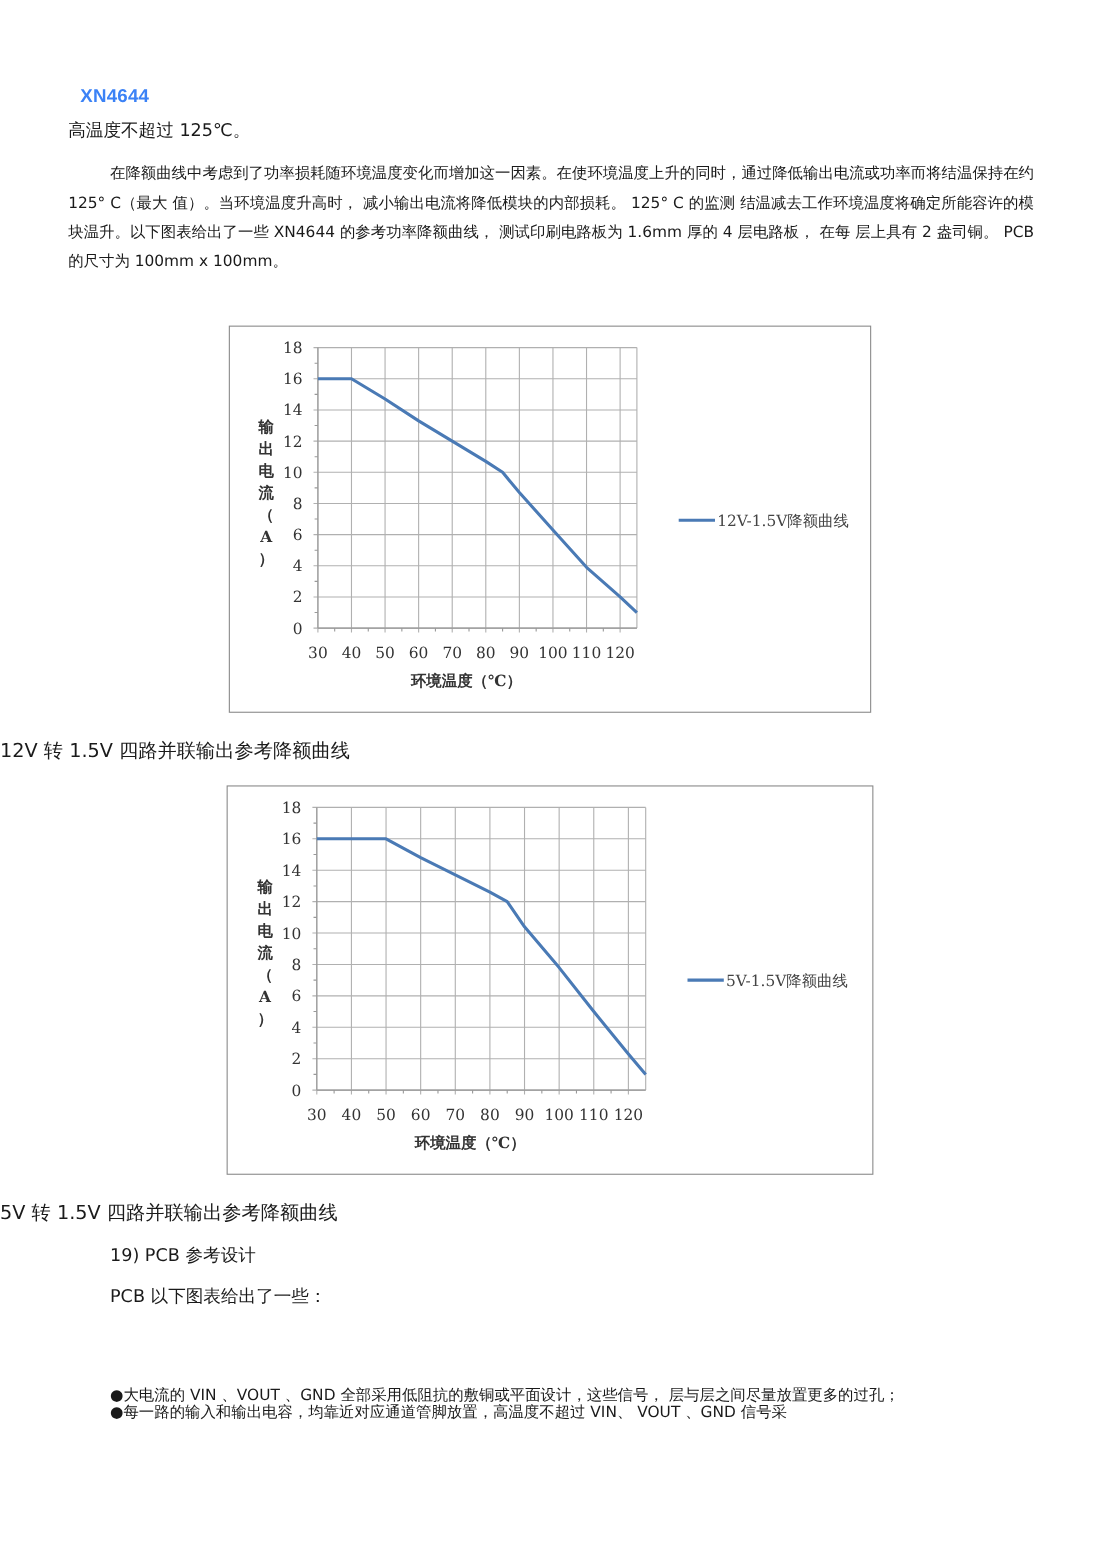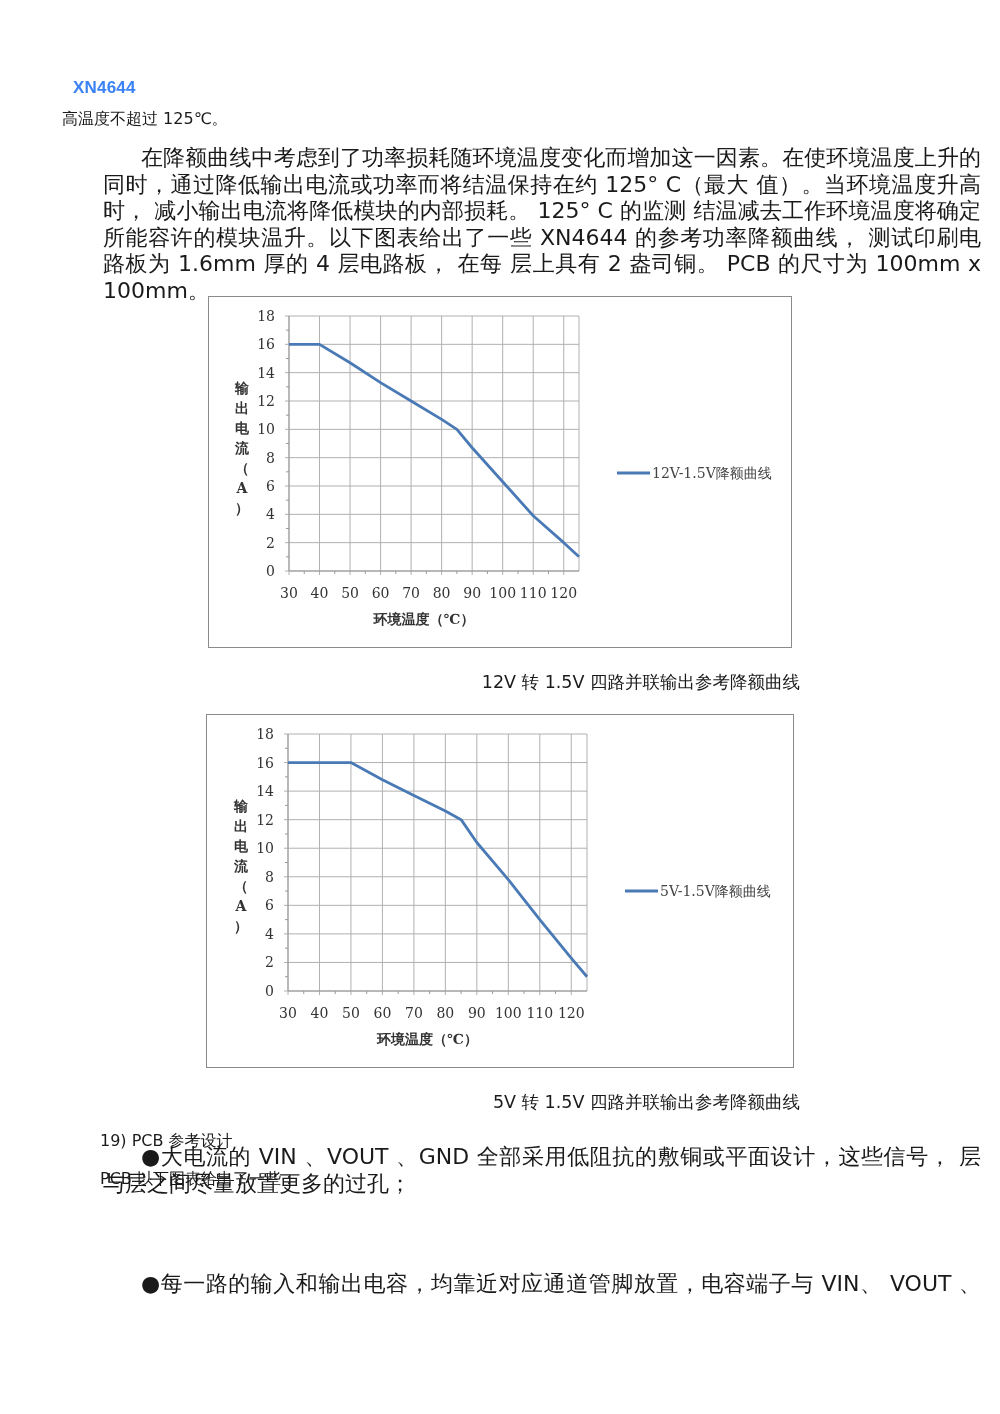--- a/index.html
+++ b/index.html
@@ -1,21 +1,21 @@
 <!DOCTYPE html>
 <html><head>
 <meta charset="utf-8">
 <style>
   html,body{margin:0;padding:0;background:#fff;}
   body{width:1000px;height:1414px;position:relative;overflow:hidden;font-family:"DejaVu Sans",sans-serif;color:#1a1a1a;}
   .brand{position:absolute;left:62px;top:78px;font-family:"Liberation Sans",sans-serif;font-weight:bold;font-size:17px;color:#3b82f6;letter-spacing:0.2px;margin-left:11px;}
   .line{position:absolute;left:62px;font-size:16px;line-height:26px;white-space:nowrap;}
-  .para{position:absolute;left:62px;width:878px;font-size:22px;line-height:26.5px;text-align:justify;text-indent:38px;margin-left:41px;}
+  .para{position:absolute;left:62px;width:878px;font-size:14px;line-height:26.5px;text-align:justify;text-indent:38px;}
   .chart-box{position:absolute;border:1.5px solid #8a8a8a;background:#fff;}
-  .caption{position:absolute;left:0;width:800px;text-align:right;font-size:17.5px;}
+  .caption{position:absolute;left:0;width:800px;text-align:left;font-size:17.5px;}
   svg text{font-family:"DejaVu Serif",serif;}
 </style>
 </head>
 <body>
 
 <div class="brand">XN4644</div>
 <div class="line" style="top:106px">高温度不超过 125℃。</div>
 <div class="para" style="top:145px">在降额曲线中考虑到了功率损耗随环境温度变化而增加这一因素。在使环境温度上升的同时，通过降低输出电流或功率而将结温保持在约 125° C（最大 值）。当环境温度升高时， 减小输出电流将降低模块的内部损耗。 125° C 的监测 结温减去工作环境温度将确定所能容许的模块温升。以下图表给出了一些 XN4644 的参考功率降额曲线， 测试印刷电路板为 1.6mm 厚的 4 层电路板， 在每 层上具有 2 盎司铜。 PCB 的尺寸为 100mm x 100mm。</div>
 
 <div class="chart-box" style="left:208px;top:296px;width:582px;height:350px;">
@@ -173,14 +173,14 @@
       <text x="34" y="216" text-anchor="middle" font-size="14" font-weight="bold" fill="#333">）</text>
       <polyline points="81,47.55555555555557 112.47368421052632,47.55555555555557 143.94736842105263,47.55555555555557 175.42105263157896,64.68888888888887 206.89473684210526,80.39444444444445 238.36842105263156,96.10000000000002 254.10526315789474,104.66666666666669 269.8421052631579,127.51111111111109 301.31578947368416,164.63333333333333 332.7894736842105,204.61111111111111 364.2631578947368,243.1611111111111 380,261.72222222222223" fill="none" stroke="#4a7ab5" stroke-width="2.8" stroke-linejoin="round"></polyline>
       <line x1="418" x2="451" y1="176" y2="176" stroke="#4a7ab5" stroke-width="2.8"></line>
       <text x="453" y="181" font-size="14" fill="#444">5V-1.5V降额曲线</text>
     </svg>
 </div>
 <div class="caption" style="top:1090px">5V 转 1.5V 四路并联输出参考降额曲线</div>
 
 <div class="line" style="left:100px;top:1128px">19) PCB 参考设计</div>
 <div class="line" style="left:100px;top:1166px">PCB 以下图表给出了一些：</div>
-<div class="para" style="top:1144px">●大电流的 VIN 、VOUT 、GND 全部采用低阻抗的敷铜或平面设计，这些信号， 层与层之间尽量放置更多的过孔；</div>
-<div class="para" style="top:1271px;height:27px;overflow:hidden;">●每一路的输入和输出电容，均靠近对应通道管脚放置，电容端子与 VIN、 VOUT 、GND 信号采</div>
+<div class="para" style="top:1256px">●大电流的 VIN 、VOUT 、GND 全部采用低阻抗的敷铜或平面设计，这些信号， 层与层之间尽量放置更多的过孔；</div>
+<div class="para" style="top:1271px;height:27px;overflow:hidden;">●每一路的输入和输出电容，均靠近对应通道管脚放置，高温度不超过 VIN、 VOUT 、GND 信号采</div>
 
 </body></html>

